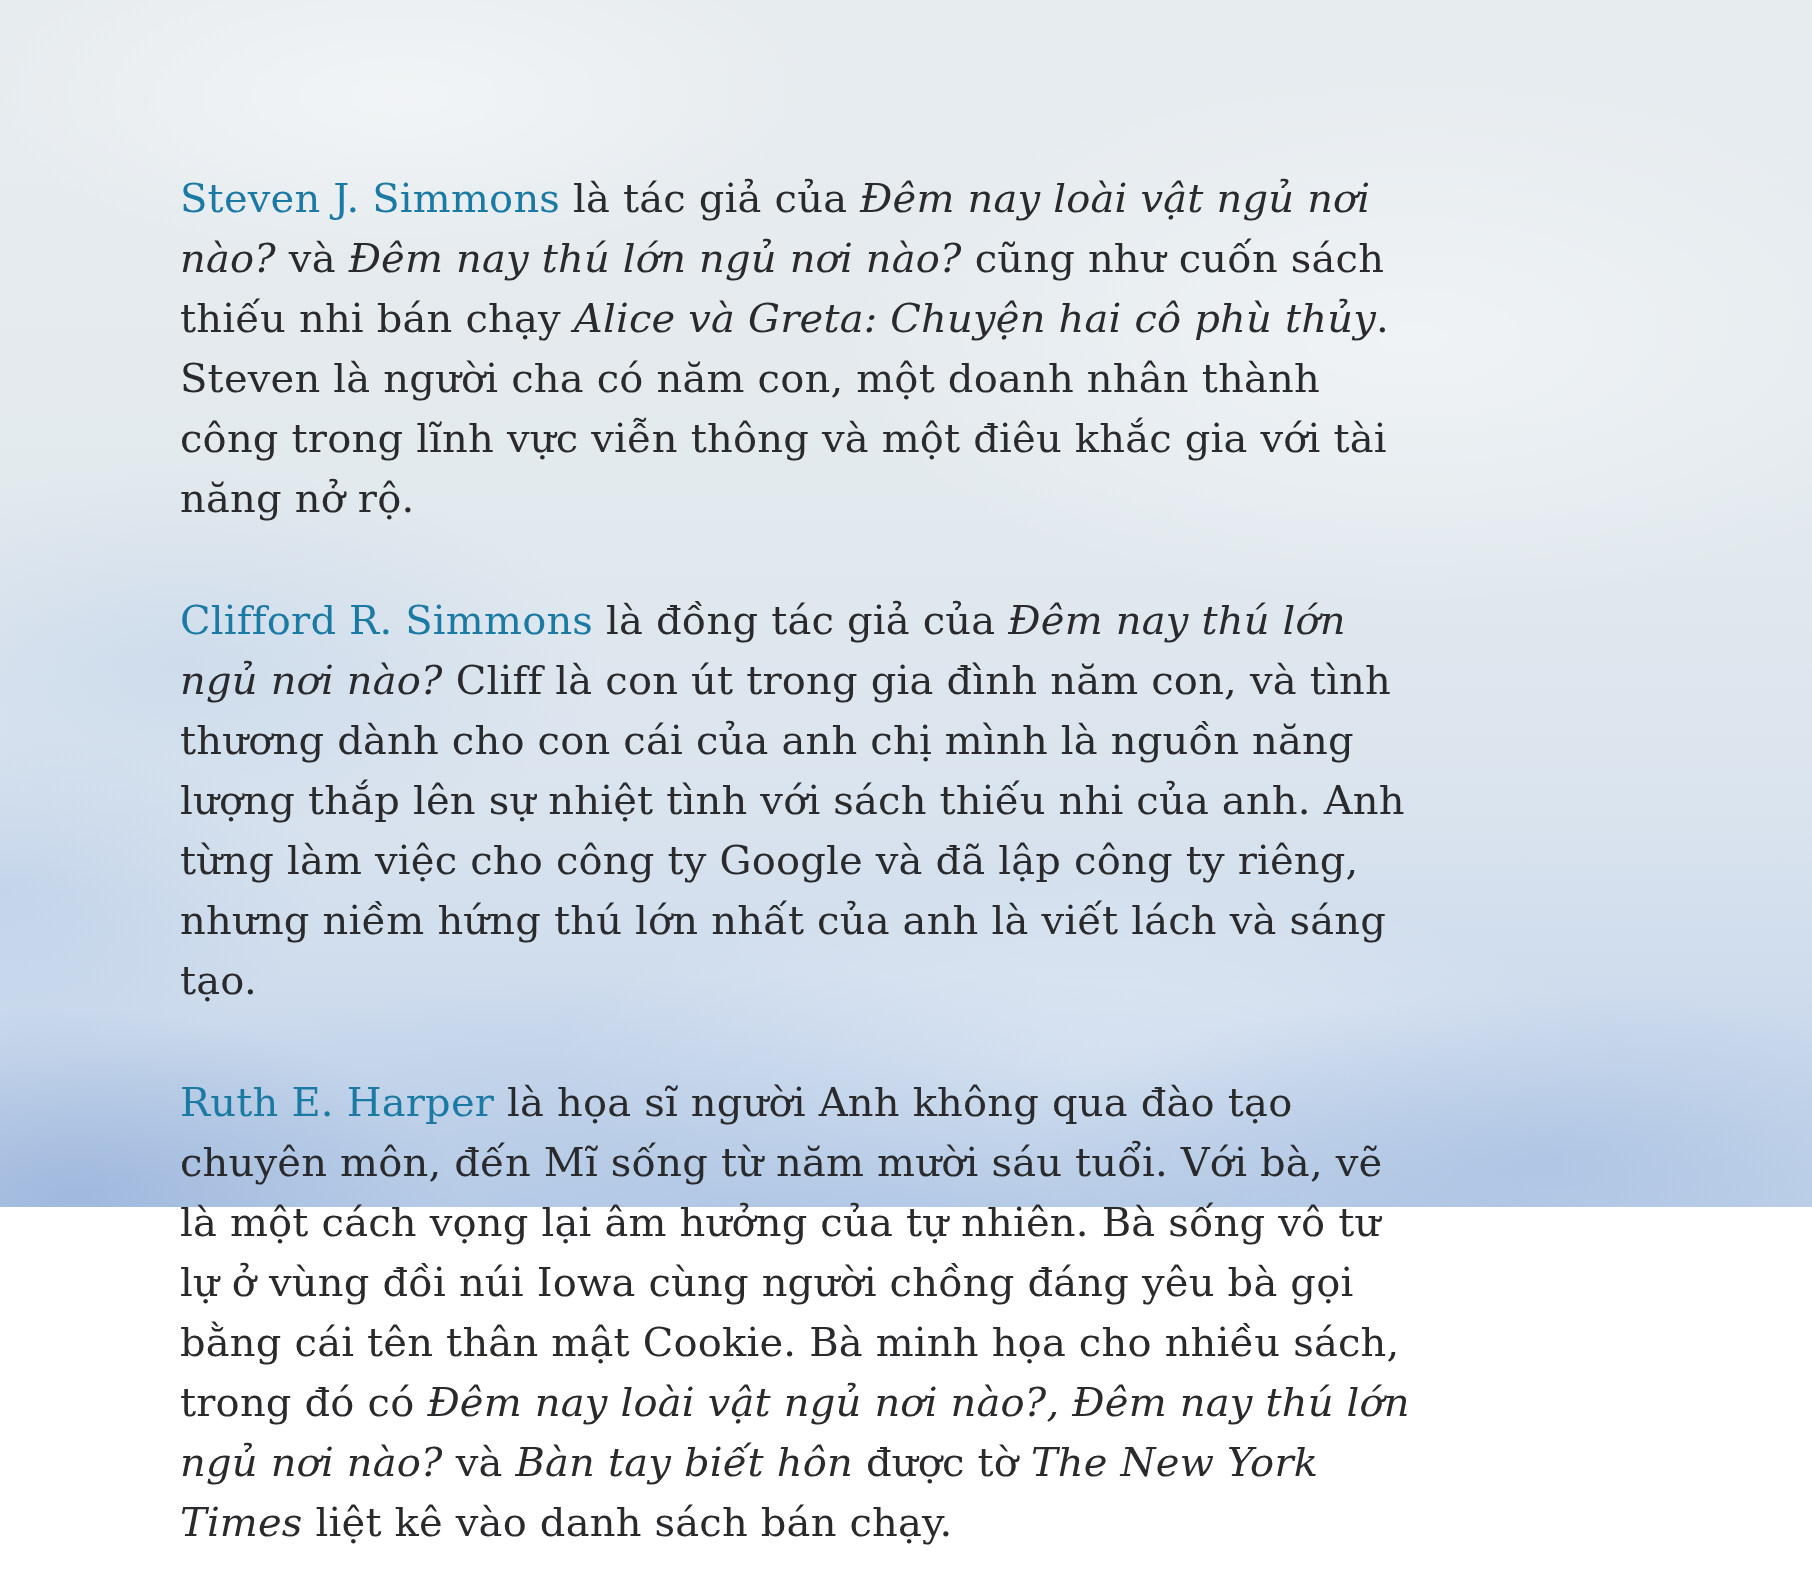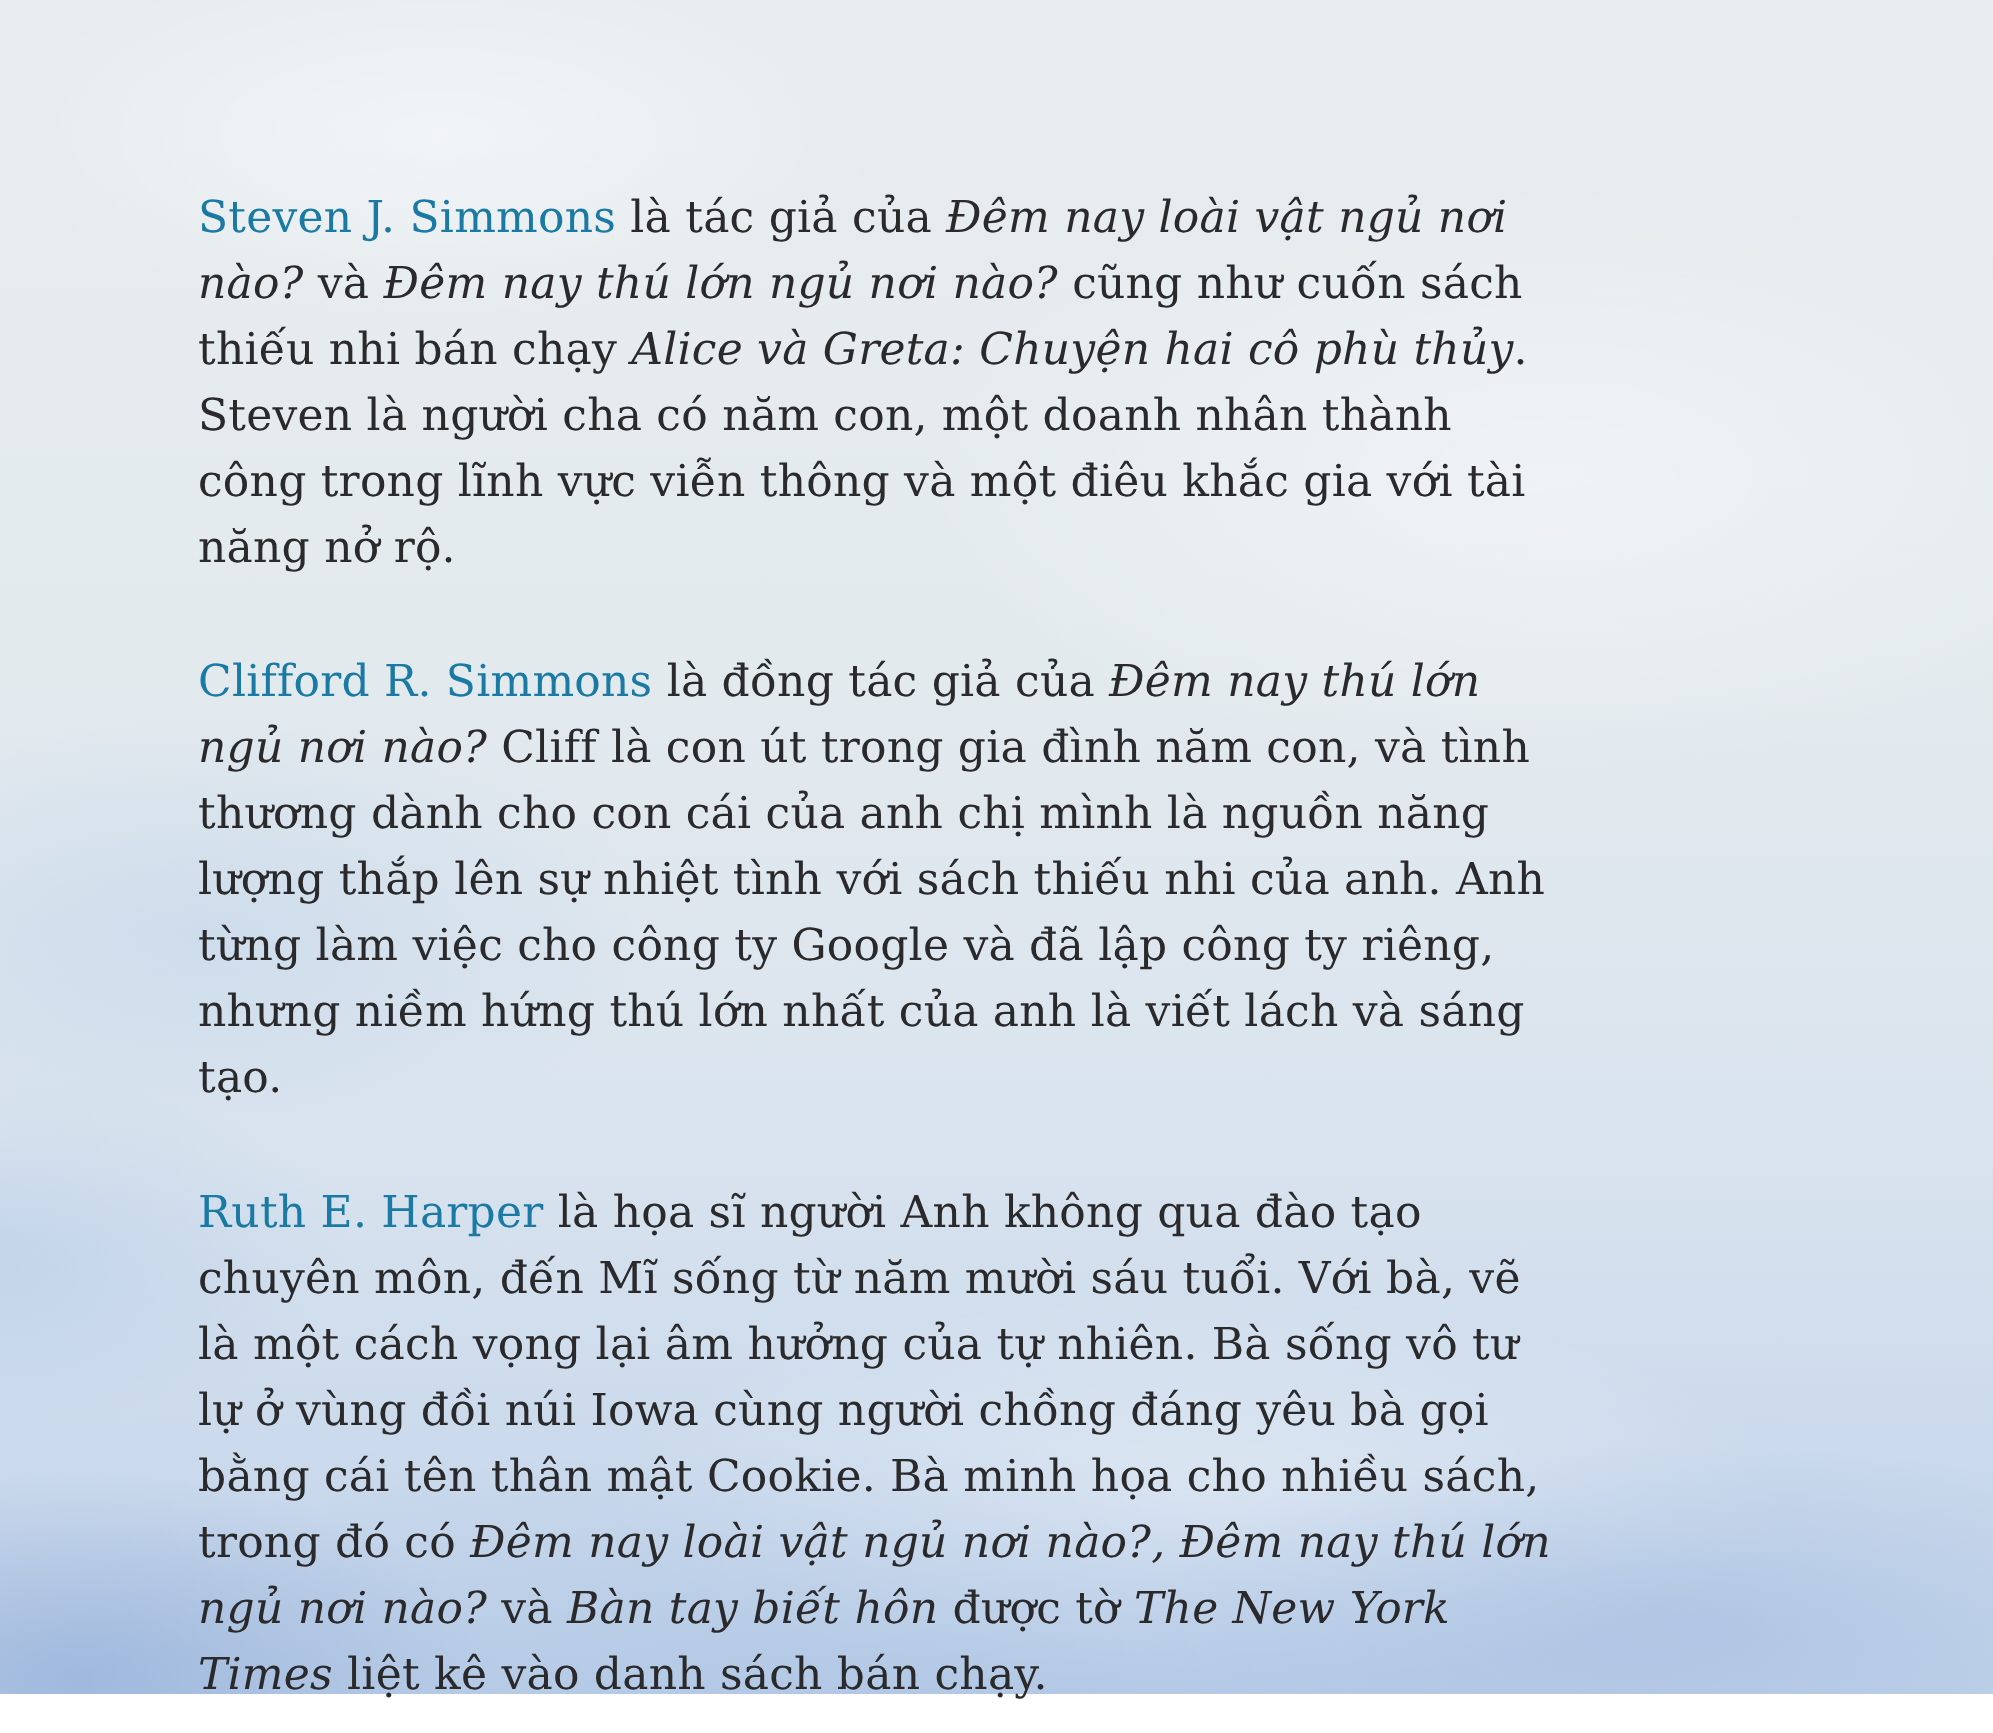--- a/index.html
+++ b/index.html
@@ -8,21 +8,21 @@
   }
   body {
     width: 1812px;
     height: 1575px;
     overflow: hidden;
     font-family: "DejaVu Serif", "Liberation Serif", serif;
   }
   .page {
     position: relative;
     width: 1812px;
-    height: 1540px;
+    height: 1207px;
     
     background:
       radial-gradient(ellipse 620px 300px at 4% 99%, rgba(134, 165, 212, 0.55), rgba(134,165,212,0) 62%),
       radial-gradient(ellipse 1500px 380px at 45% 102%, rgba(150, 181, 222, 0.42), rgba(150,181,222,0) 68%),
       radial-gradient(ellipse 800px 260px at 85% 96%, rgba(148, 178, 220, 0.38), rgba(148,178,220,0) 64%),
       radial-gradient(ellipse 700px 340px at 10% 55%, rgba(168, 196, 230, 0.30), rgba(168,196,230,0) 60%),
       radial-gradient(ellipse 520px 260px at 0% 74%, rgba(158, 188, 226, 0.30), rgba(158,188,226,0) 62%),
       radial-gradient(ellipse 900px 300px at 60% 88%, rgba(255, 255, 255, 0.35), rgba(255,255,255,0) 60%),
       radial-gradient(ellipse 900px 420px at 78% 28%, rgba(255, 255, 255, 0.40), rgba(255,255,255,0) 65%),
       radial-gradient(ellipse 700px 280px at 22% 8%, rgba(255, 255, 255, 0.45), rgba(255,255,255,0) 60%),

